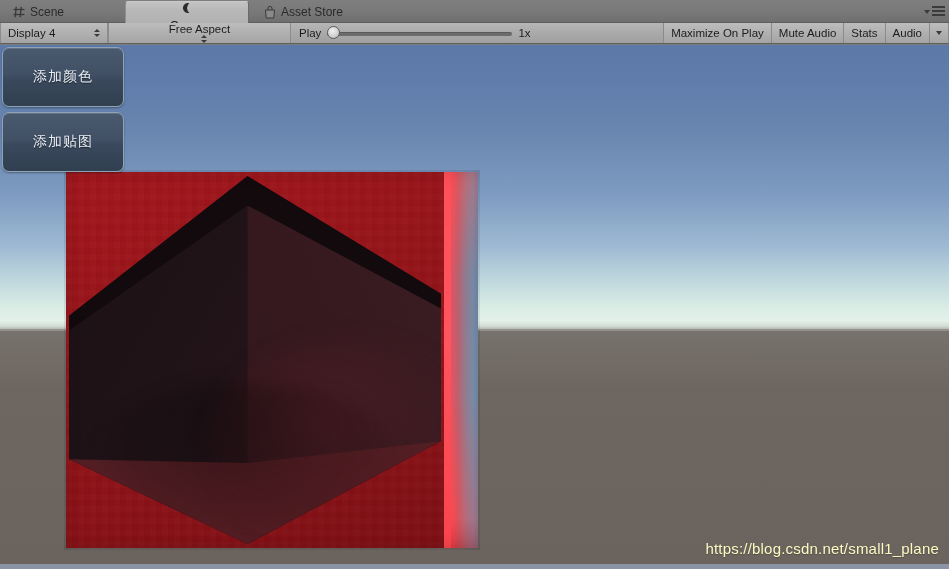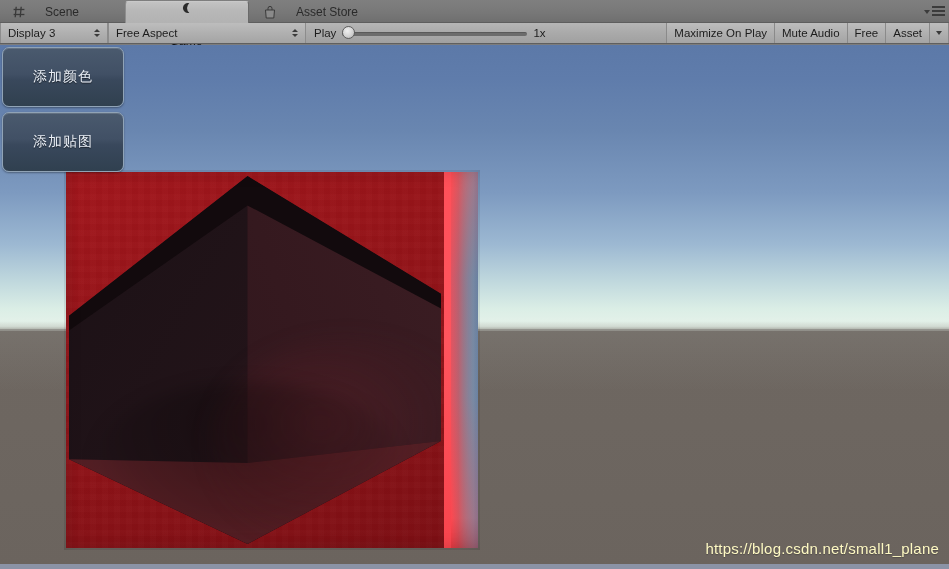--- a/index.html
+++ b/index.html
@@ -27,21 +27,21 @@
     background: linear-gradient(to bottom, #7f7f7f 0%, #787878 55%, #6f6f6f 100%);
     border-bottom: 1px solid #5e5e5e;
     box-sizing: border-box;
   }
   .tab {
     position: absolute;
     top: 1px;
     height: 22px;
     display: flex;
     align-items: center;
-    gap: 20px;
+    gap: 5px;
     padding: 0 11px 0 9px;
     font-size: 12px;
     color: #1f1f1f;
     box-sizing: border-box;
     cursor: default;
   }
   .tab.inactive {
     color: #2a2a2a;
   }
   .tab.active {
@@ -122,21 +122,21 @@
     border-top: 3.5px solid #3a3a3a;
   }
   .caret-dn {
     width: 0; height: 0;
     border-left: 3.5px solid transparent;
     border-right: 3.5px solid transparent;
     border-top: 4px solid #3a3a3a;
   }
 
   .display-popup { width: 108px; }
-  .aspect-popup { width: 198px; }
+  .aspect-popup { width: 183px; flex-direction: column; }
 
   .scale-group {
     display: flex;
     align-items: center;
     height: 20px;
     padding: 0 6px 0 8px;
     gap: 6px;
     background: transparent;
   }
   .scale-label { color: #1c1c1c; }
@@ -404,21 +404,21 @@
         <i></i>
           <i></i>
           <i></i>
       </span>
     </div>
   </div>
 
   <div class="toolbar">
 
     <div class="tb-btn popup display-popup">
-      <span class="pu-label">Display 3</span>
+      <span class="pu-label">Display 4</span>
       <span class="updown">
           <i class="up"></i>
           <i class="dn"></i>
         </span>
     </div>
 
     <div class="tb-btn popup aspect-popup">
       <span class="pu-label">Free Aspect</span>
       <span class="updown">
           <i class="up"></i>
@@ -438,24 +438,24 @@
     <div class="tb-spacer"></div>
 
     <div class="right-group">
       <div class="tb-btn">
         <span>Maximize On Play</span>
       </div>
       <div class="tb-btn">
         <span>Mute Audio</span>
       </div>
       <div class="tb-btn">
-        <span>Free</span>
+        <span>Stats</span>
       </div>
       <div class="tb-btn">
-        <span>Asset</span>
+        <span>Audio</span>
       </div>
       <div class="gizmo-arrow">
         <span class="caret-dn"></span>
       </div>
     </div>
   </div>
 
   <div class="gameview">
 
     <div class="sky"></div>

